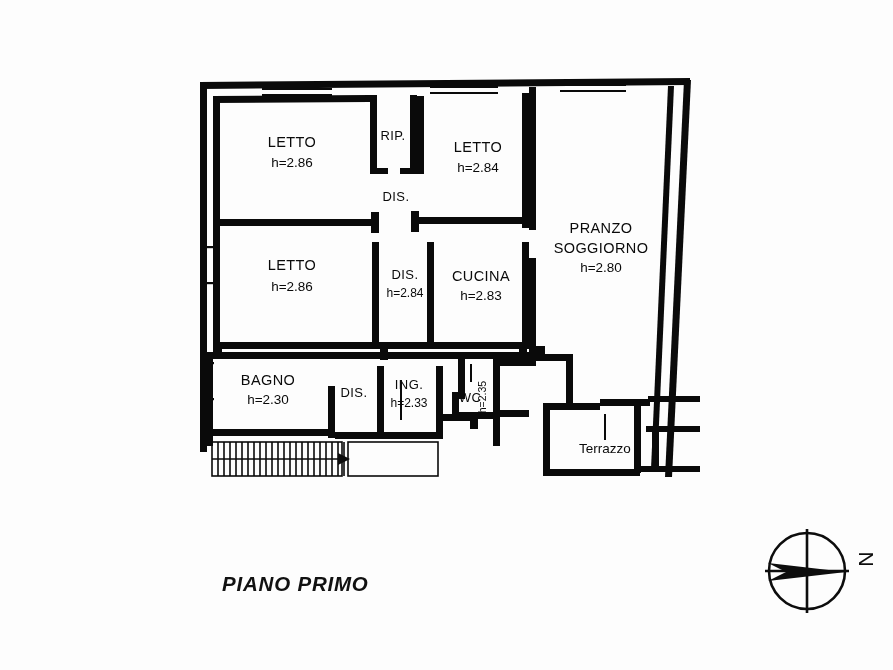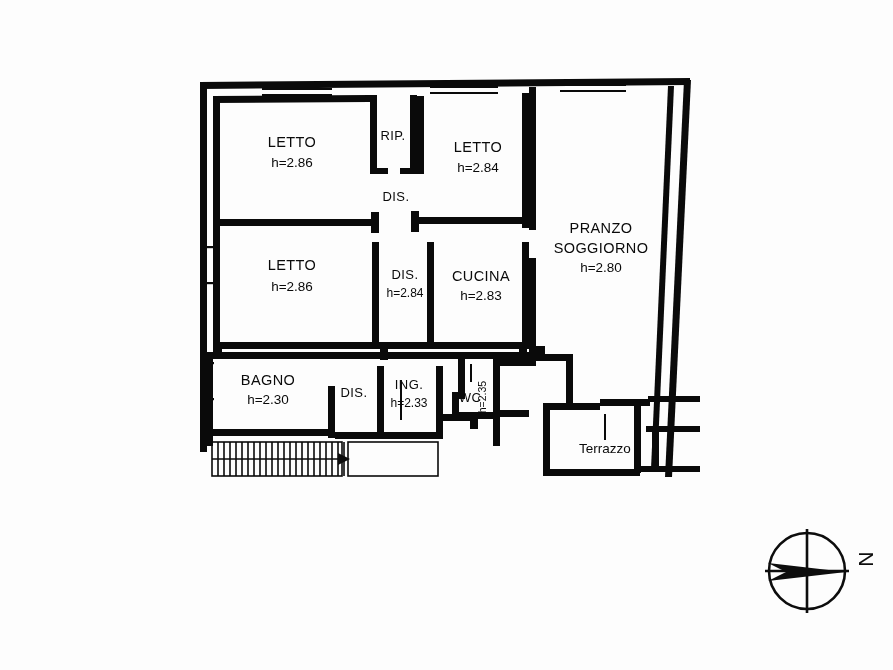--- a/index.html
+++ b/index.html
@@ -314,20 +314,21 @@
       <text class="heightlabel small" x="409" y="393">h=2.33</text>
 
       <text class="roomlabel small" x="470" y="388">WC</text>
       <text class="heightlabel tiny" x="486" y="383" transform="rotate(-90 486 383)">h=2.35</text>
 
       <text class="terrazzolabel" x="605" y="439">Terrazzo</text>
     </g>
 
   </svg>
 
+  <div id="plan-title">PIANO PRIMO</div>
 
   <div id="compass-wrap">
     <svg class="compass-svg" width="125" height="105" viewBox="0 0 125 105">
       <circle class="compass-stroke" cx="47" cy="52" r="38"></circle>
       <line class="compass-stroke" x1="47" y1="10" x2="47" y2="94"></line>
       <line class="compass-stroke" x1="5" y1="52" x2="89" y2="52"></line>
       <polygon class="compass-fill" points="8,44 86,53 8,62 26,53"></polygon>
     </svg>
     <div id="north-letter">N</div>
   </div>

